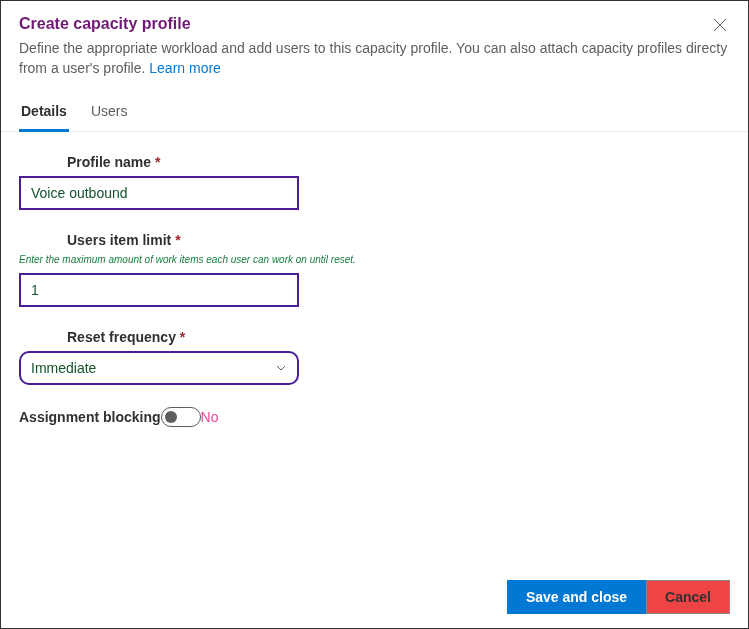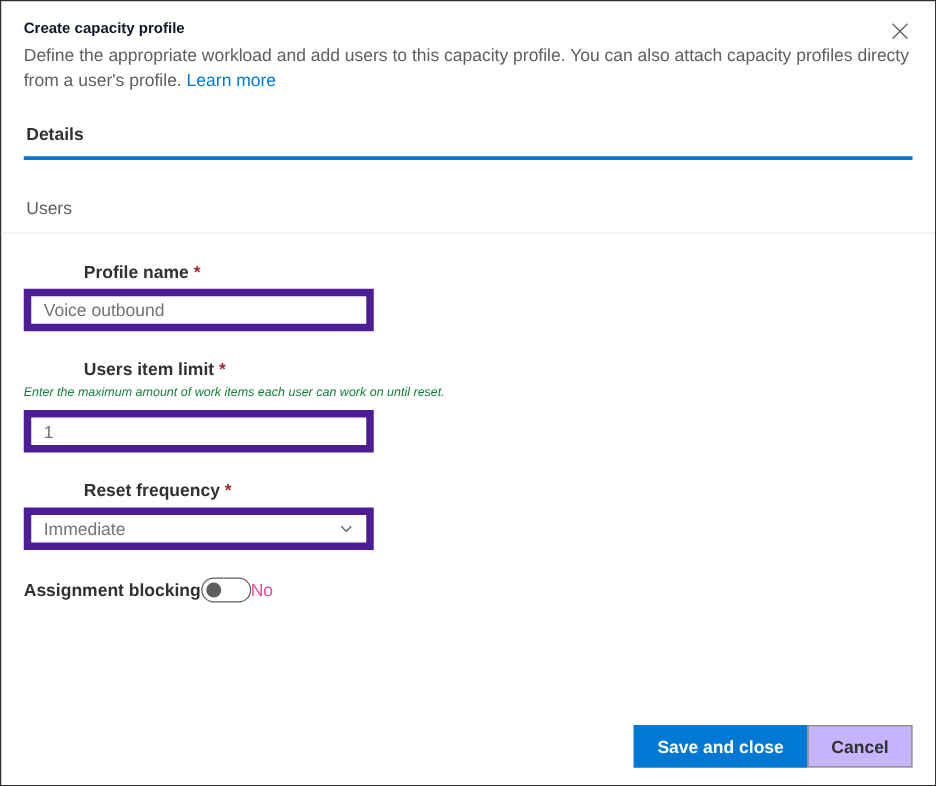--- a/index.html
+++ b/index.html
@@ -12,23 +12,23 @@
       height: 629px;
       border: 1px solid #323130;
       display: flex;
       flex-direction: column;
     }
     .header {
       padding: 14px 18px 0 18px;
       position: relative;
     }
     .title {
-      font-size: 12px;
-      font-weight: 600;
-      color: #0f172a;
+      font-size: 16px;
+      font-weight: 600;
+      color: #701a75;
       margin-bottom: 6px;
     }
     .close-btn {
       position: absolute;
       top: 10px;
       right: 14px;
       width: 28px;
       height: 28px;
       display: flex;
       align-items: center;
@@ -40,21 +40,20 @@
       color: #605e5c;
       line-height: 1.4;
       margin-bottom: 14px;
     }
     .link { color: #0078d4; cursor: pointer; }
     .tabs {
       display: flex;
       border-bottom: 1px solid #edebe9;
       padding: 0 18px;
       gap: 20px;
-      flex-direction: column;
     }
     .tab {
       padding: 10px 2px;
       cursor: pointer;
       color: #605e5c;
       border-bottom: 3px solid transparent;
       position: relative;
       top: 1px;
       font-size: 14px;
     }
@@ -79,32 +78,33 @@
     .helper {
       color: #15803d;
       font-size: 10px;
       margin-bottom: 8px;
       display: block;
       font-style: italic;
     }
     .input, .select {
       width: 280px;
       height: 34px;
-      border: 6px solid #4c1d95;
+      border: 2px solid #4c1d95;
       padding: 0 10px;
       font-size: 14px;
       font-family: inherit;
-      color: #737373;
+      color: #14532d;
       background: #fff;
     }
     .select {
       display: flex;
       align-items: center;
       justify-content: space-between;
       cursor: pointer;
+      border-radius: 10px;
     }
     .chevron { color: #605e5c; }
     .toggle-row {
       display: flex;
       align-items: center;
       margin-bottom: 8px;
     }
     .toggle-label { font-weight: 600; }
     .toggle {
       width: 40px;
@@ -131,21 +131,21 @@
       justify-content: flex-end;
     }
     .btn {
       height: 34px;
       padding: 0 18px;
       font-size: 14px;
       font-family: inherit;
       font-weight: 600;
       cursor: pointer;
       border: 1px solid #8a8886;
-      background: #c4b5fd;
+      background: #ef4444;
       color: #323130;
     }
     .btn.primary {
       background: #0078d4;
       border-color: #0078d4;
       color: #fff;
     }
   </style>
 </head>
 <body>

